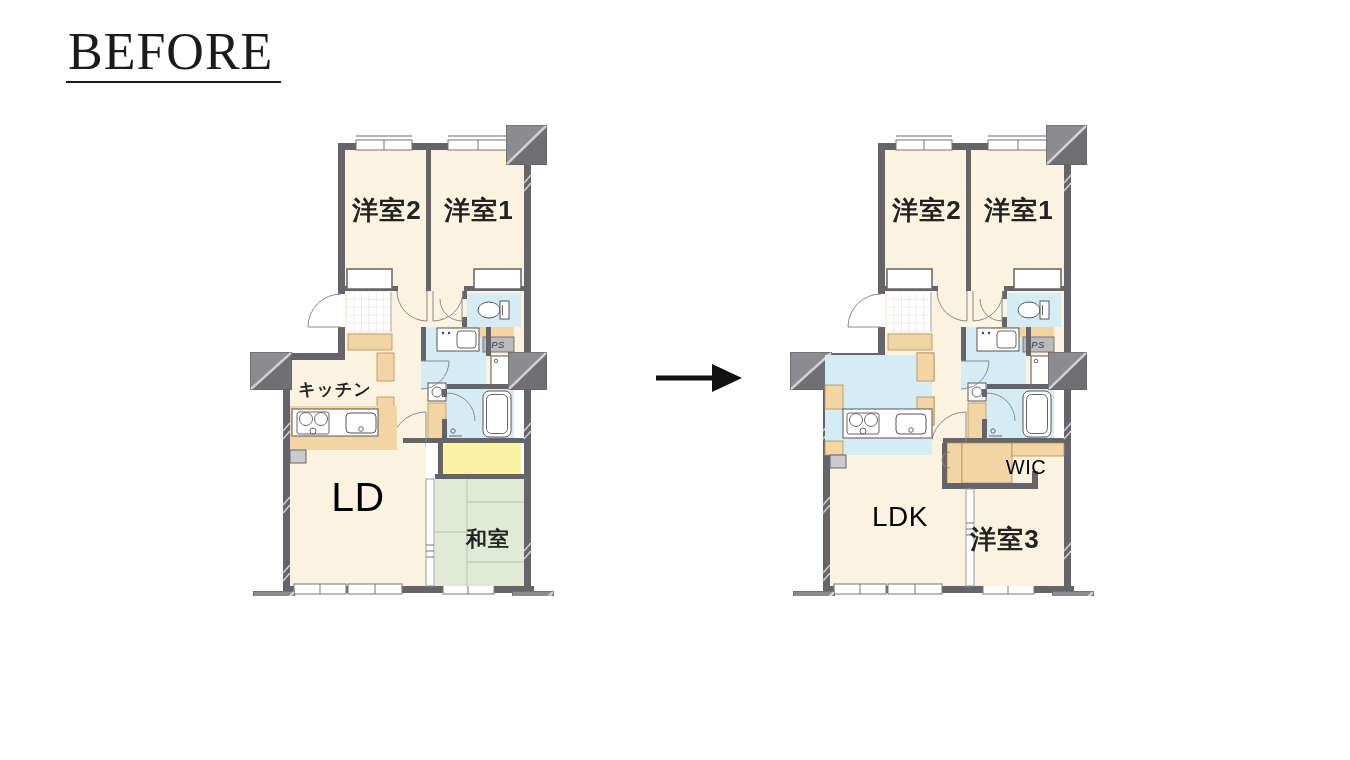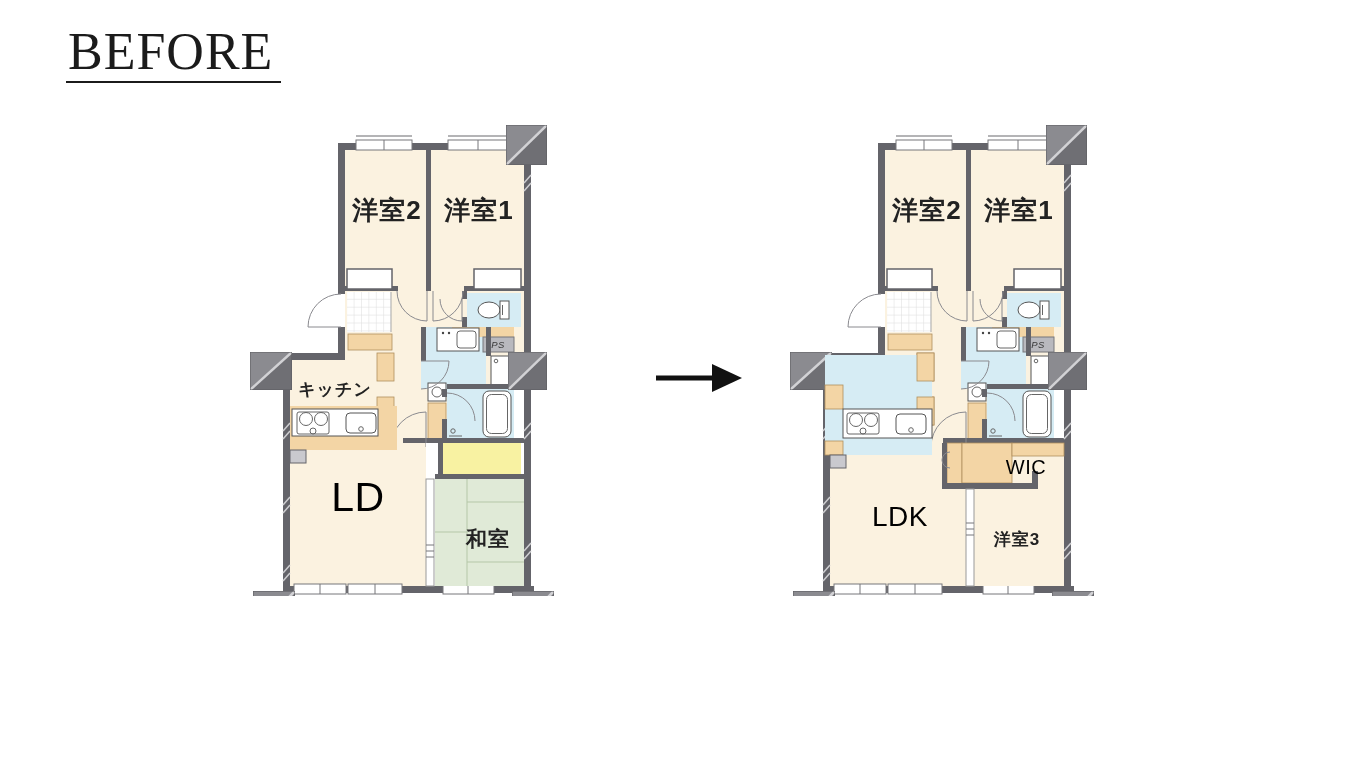--- a/index.html
+++ b/index.html
@@ -282,17 +282,17 @@
         <line x1="176" y1="398" x2="184" y2="398" class="winline"></line>
         <line x1="176" y1="404" x2="184" y2="404" class="winline"></line>
         <line x1="176" y1="410" x2="184" y2="410" class="winline"></line>
       </g>
     </svg>
 
     <div class="rlabel jp" style="left:137px;top:85px;font-size:26px">洋室2</div>
     <div class="rlabel jp" style="left:229px;top:85px;font-size:26px">洋室1</div>
     <div class="rlabel en" style="left:110px;top:392px;font-size:28px">LDK</div>
     <div class="rlabel en" style="left:236px;top:342px;font-size:20px">WIC</div>
-    <div class="rlabel jp" style="left:227px;top:414px;font-size:17px">洋室3</div>
+    <div class="rlabel jp" style="left:215px;top:414px;font-size:26px">洋室3</div>
     <div class="rlabel ps" style="left:248px;top:219px;font-size:9.5px">PS</div>
   </div>
 
 </div>
 
 </body></html>

